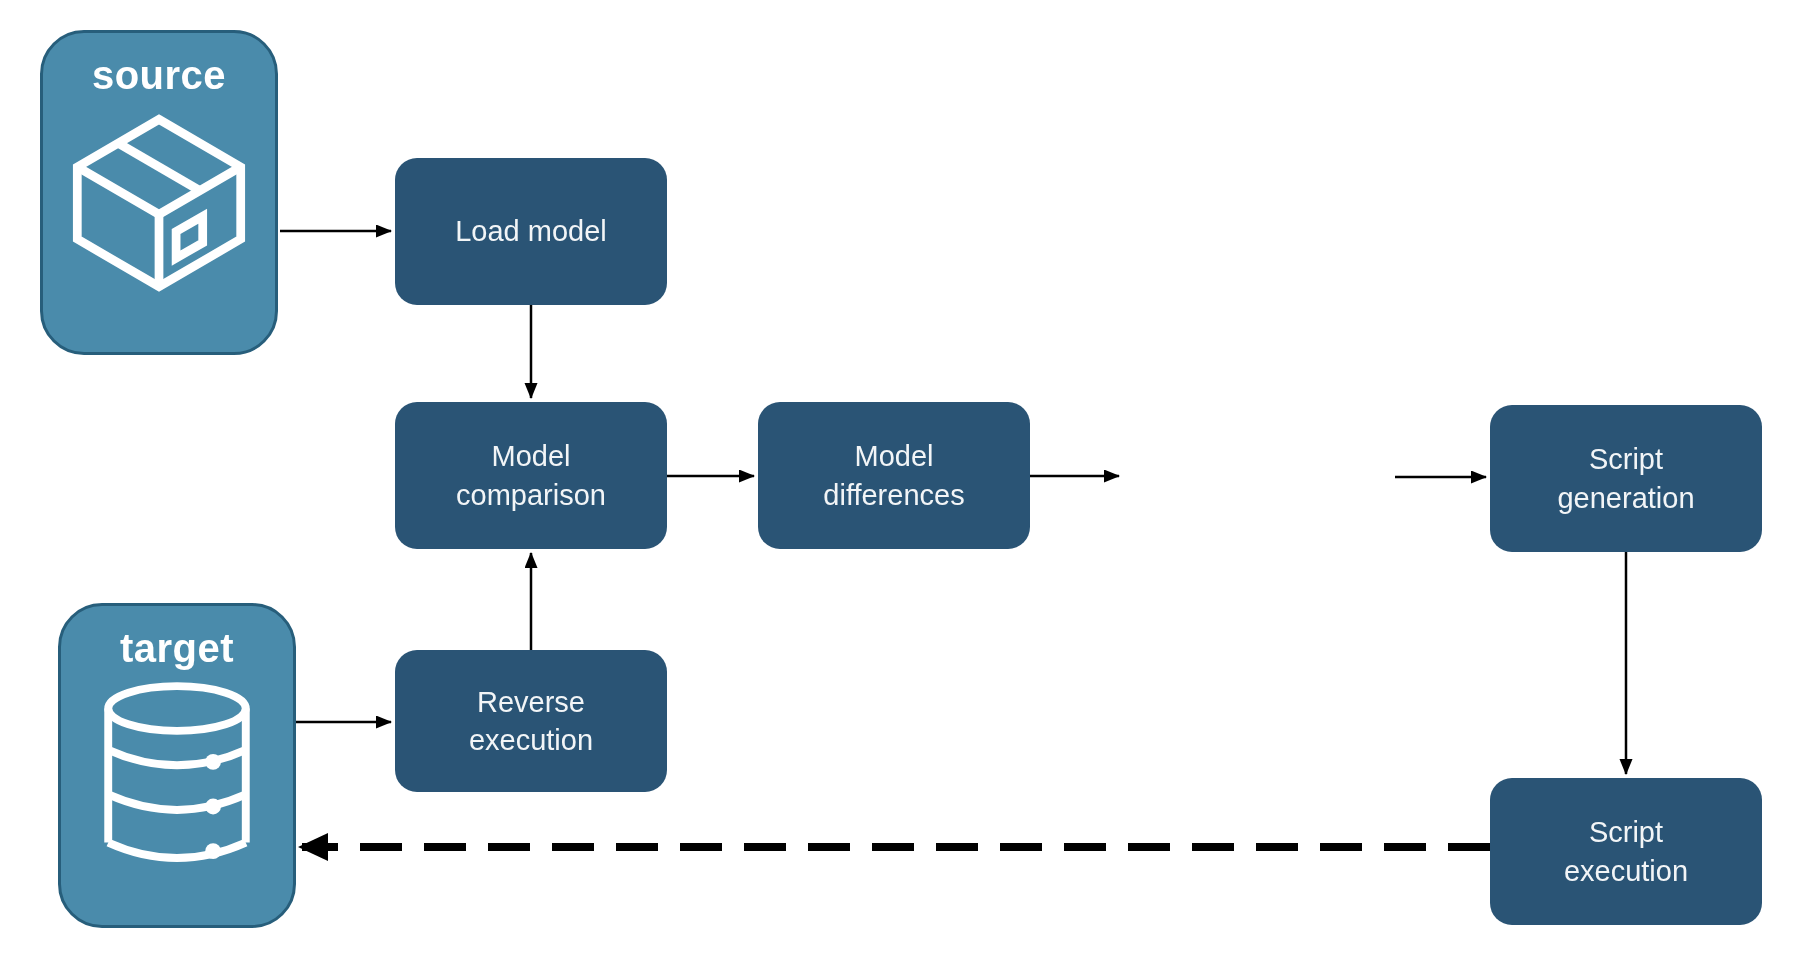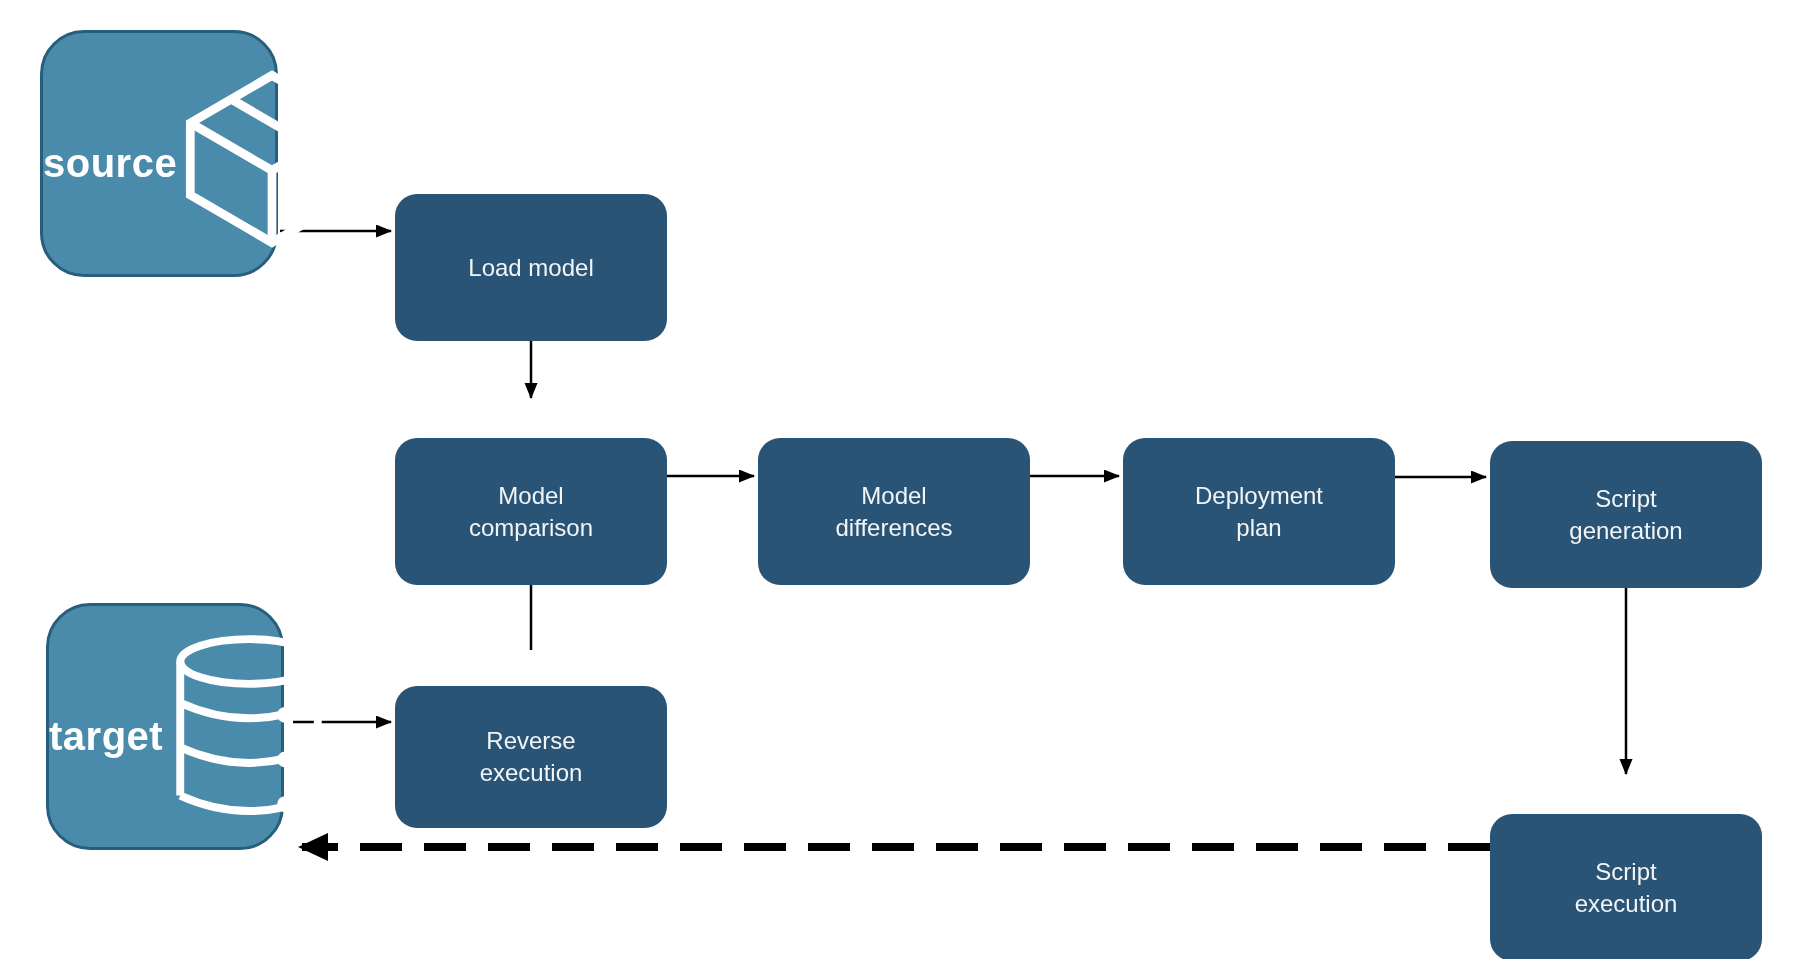--- a/index.html
+++ b/index.html
@@ -33,44 +33,43 @@
   .edges line.dashed { stroke-width: 8px; stroke-dasharray: 42 22; }
   .edges marker path { fill: var(--arrow); stroke: none; }
 
   .node {
     position: absolute;
     width: 272px; height: 147px;
     background: var(--node-fill);
     border-radius: 22px;
     display: flex; align-items: center; justify-content: center;
     color: var(--node-text);
-    font-size: 24px;
+    font-size: 29px;
     line-height: 1.32;
     text-align: center;
     white-space: pre-line;
-    margin-top: 36px;
   }
   .node-load-model        { left: 395px;  top: 158px; }
   .node-model-comparison  { left: 395px;  top: 402px; }
   .node-model-differences { left: 758px;  top: 402px; }
   .node-deployment-plan   { left: 1123px; top: 402px; }
   .node-script-generation { left: 1490px; top: 405px; }
   .node-reverse-engineer  { left: 395px;  top: 650px; height: 142px; }
   .node-script-execution  { left: 1490px; top: 778px; }
 
   .container-box {
     position: absolute;
-    width: 238px; height: 247px;
+    width: 238px; height: 325px;
     background: var(--container-fill);
     border: 3px solid var(--container-border);
     border-radius: 44px;
-    display: flex; flex-direction: row; align-items: center;
+    display: flex; flex-direction: column; align-items: center;
   }
   .container-source { left: 40px; top: 30px; }
-  .container-target { left: 46px; top: 603px; }
+  .container-target { left: 58px; top: 603px; }
   .container-label {
     margin-top: 20px;
     color: var(--container-text);
     font-size: 40px;
     font-weight: bold;
     letter-spacing: 0.5px;
   }
   .container-icon { margin-top: 10px; }
   .container-icon svg { display: block; }
   .icon-stroke { fill: none; stroke: #FFFFFF; stroke-width: 4.6; stroke-miterlimit: 10; }
@@ -135,24 +134,20 @@
     <span>Load model</span>
   </div>
   <div class="node node-model-comparison">
     <span>Model
 comparison</span>
   </div>
   <div class="node node-model-differences">
     <span>Model
 differences</span>
   </div>
-  <div class="node node-deployment-plan">
-    <span>Deployment
-plan</span>
-  </div>
   <div class="node node-script-generation">
     <span>Script
 generation</span>
   </div>
   <div class="node node-reverse-engineer">
     <span>Reverse
 execution</span>
   </div>
   <div class="node node-script-execution">
     <span>Script

